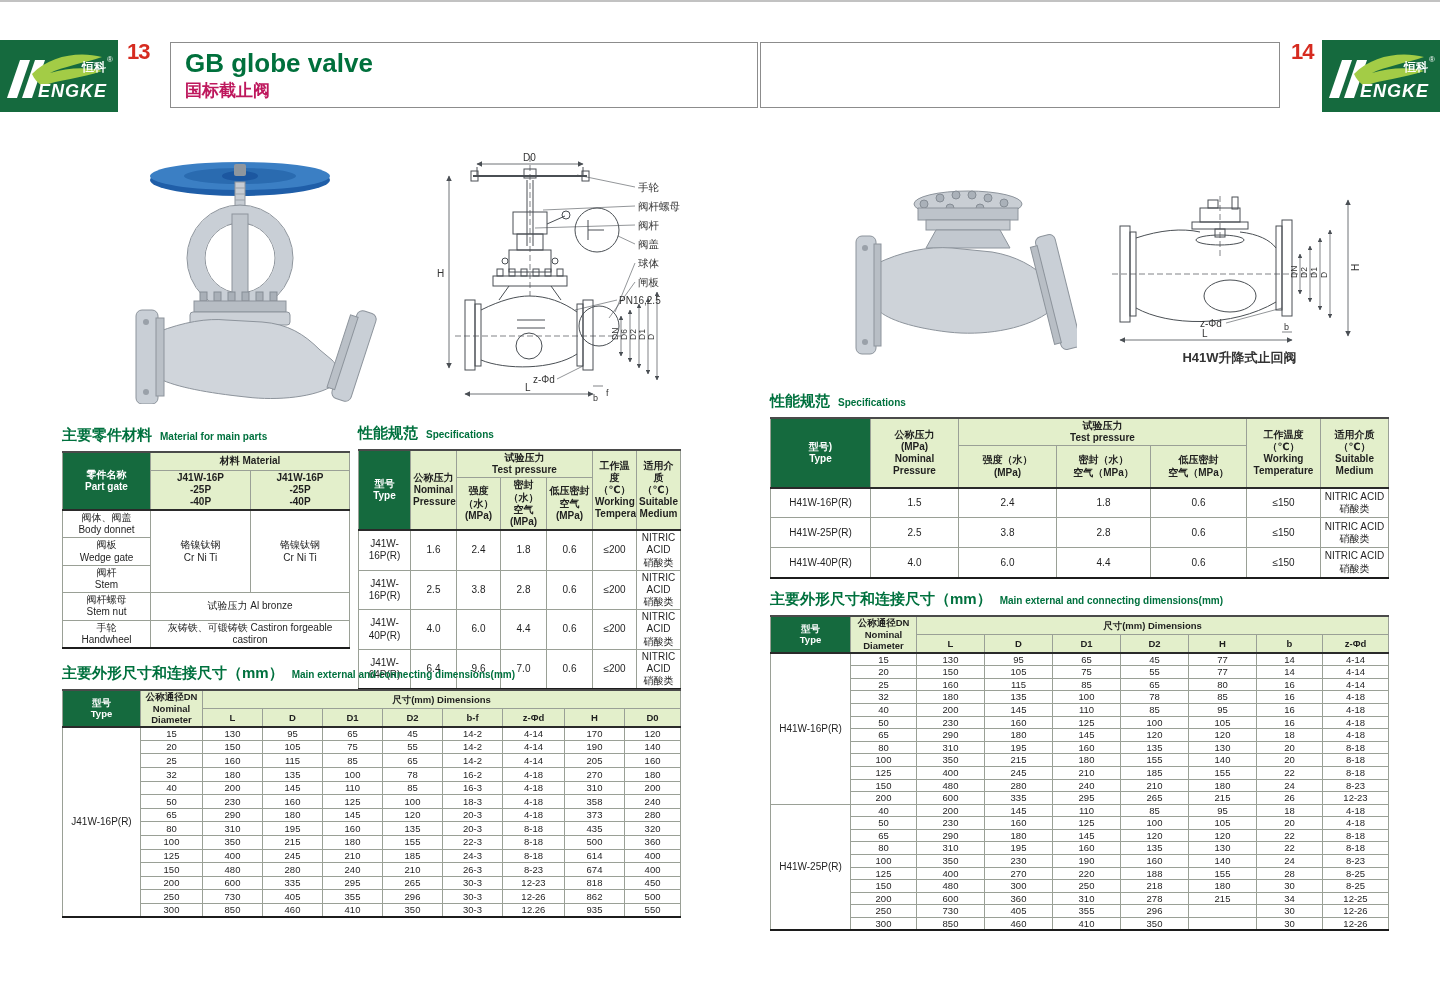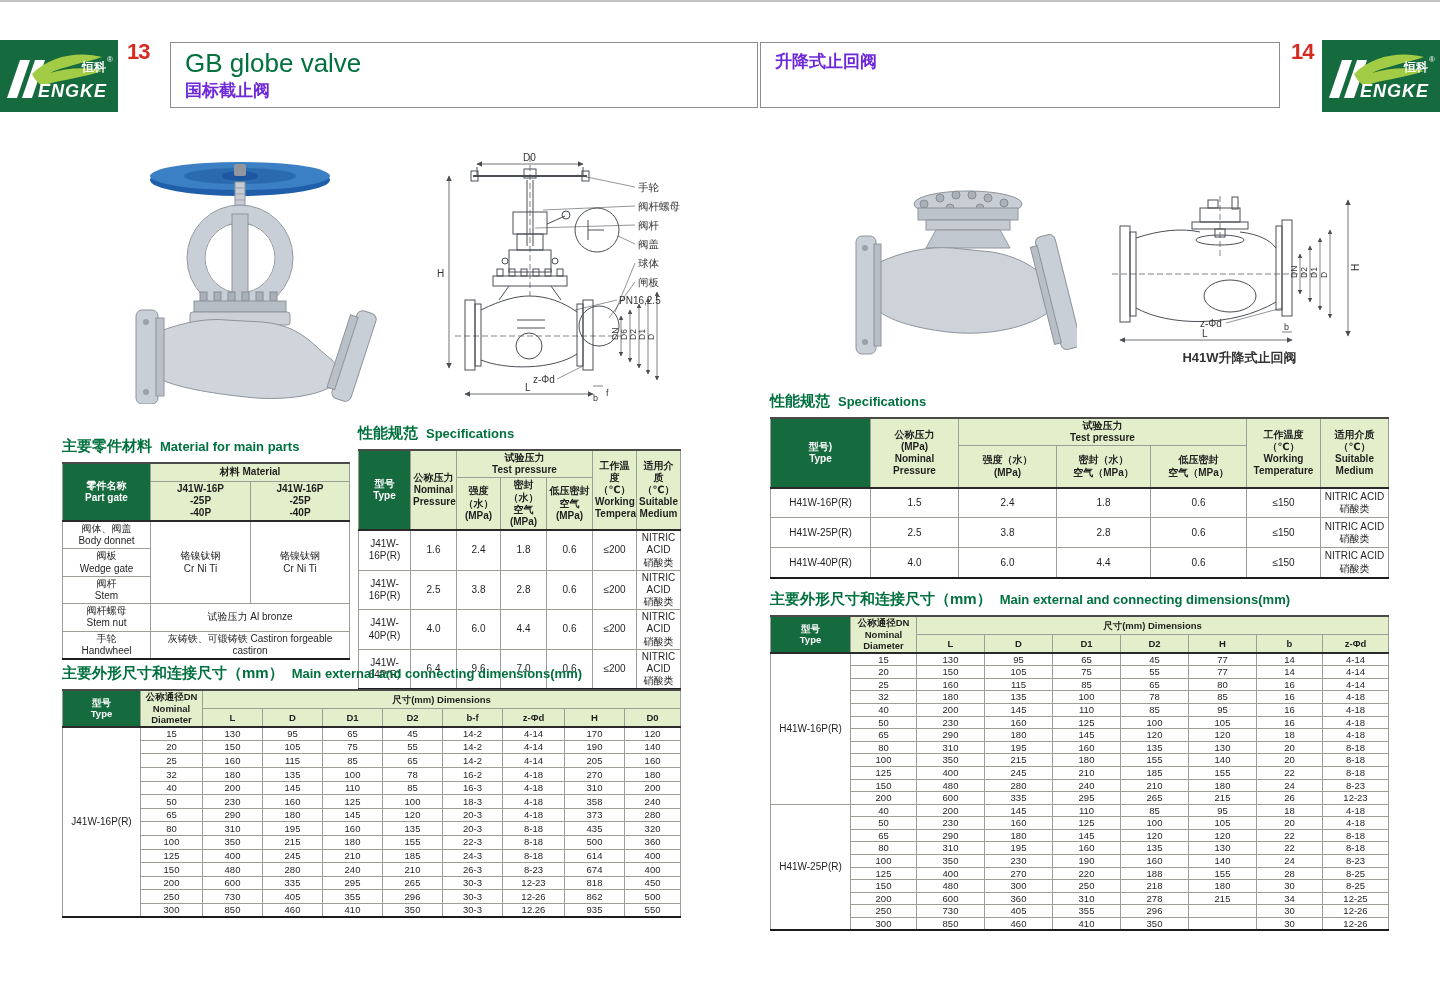--- a/index.html
+++ b/index.html
@@ -11,32 +11,32 @@
   
   .logo-box { position:absolute; top:38px; width:118px; height:72px; }
   .logo-left { left:0; }
   .logo-right { left:1322px; }
   .pagenum { position:absolute; top:37px; font-size:22px; font-weight:bold; color:#d62b20; letter-spacing:-1px; }
   .pn-left { left:127px; }
   .pn-right { left:1291px; }
   .titlebox { position:absolute; top:40px; height:66px; border:1px solid #8c8c8c; background:#fff; padding:6px 0 0 14px; }
   .tb-left { left:170px; width:588px; }
   .tb-right { left:760px; width:520px; }
-  .title-en { font-size:26px; font-weight:normal; color:#00703c; line-height:1.1; }
-  .title-cn { font-size:17px; color:#6d28d9; font-weight:bold; margin-top:1px; }
+  .title-en { font-size:26px; font-weight:bold; color:#00703c; line-height:1.1; }
+  .title-cn { font-size:17px; color:#be185d; font-weight:bold; margin-top:1px; }
 
   
   .fig { position:absolute; }
   .draw-caption { position:absolute; left:1112px; top:347px; width:255px; text-align:center;
                   font-size:13px; font-weight:bold; color:#333; }
 
   
   .sec { position:absolute; }
   .sec-title { font-size:15px; font-weight:bold; color:#00713e; white-space:nowrap; }
-  .sec-title .en { font-size:13px; margin-left:8px; }
+  .sec-title .en { font-size:10px; margin-left:8px; }
 
   table.tbl { border-collapse:collapse; table-layout:fixed; width:100%; margin-top:6px;
               border-top:2px solid #4a4a4a; border-bottom:2px solid #1c1c1c; }
   .tbl th, .tbl td { border:1px solid #9aa096; font-size:10px; color:#1f1f1f; text-align:center;
                      vertical-align:middle; white-space:pre-line; line-height:1.22; padding:1px 2px;
                      overflow:hidden; }
   .tbl th { font-weight:bold; }
   .th-dk { background:#156a3e; color:#ffffff !important; }
   .th-lt { background:#e3efcb; }
   .tbl tbody tr:first-child td { border-top:2px solid #2a2a2a; }
@@ -77,21 +77,20 @@
       <text x="107" y="22" font-size="8" fill="#ffffff">®</text>
     </svg>
   </div>
   <div class="pagenum pn-left">13</div>
 
   <div class="titlebox tb-left">
     <div class="title-en">GB globe valve</div>
     <div class="title-cn">国标截止阀</div>
   </div>
   <div class="titlebox tb-right">
-    <div class="title-cn">升降式止回阀</div>
   </div>
 
   <div class="pagenum pn-right">14</div>
   <div class="logo-box logo-right">
     <svg width="118" height="72" viewBox="0 0 118 72">
       <rect width="118" height="72" fill="#156a3e"></rect>
       <polygon points="20,20 30,20 17,58 7,58" fill="#ffffff"></polygon>
       <polygon points="35,20 45,20 32,58 22,58" fill="#ffffff"></polygon>
       <path d="M32 34 C50 15 80 11 102 17 C84 23 62 27 50 33 C68 27 90 27 102 31 C82 38 58 40 42 46 C38 43 34 39 32 34 Z" fill="#a3cc46"></path>
       <text x="38" y="57" font-size="18" font-style="italic" font-weight="bold" fill="#ffffff" letter-spacing="1">ENGKE</text>
@@ -296,21 +295,21 @@
       <g class="dtxt" font-size="8.5">
         <text x="185" y="82" transform="rotate(-90 185 82)">DN</text>
         <text x="195" y="82" transform="rotate(-90 195 82)">D2</text>
         <text x="205" y="82" transform="rotate(-90 205 82)">D1</text>
         <text x="215" y="82" transform="rotate(-90 215 82)">D</text>
       </g>
     </svg>
   </div>
   <div class="draw-caption">H41W升降式止回阀</div>
 
-  <div class="sec" style="left:62px; top:435px; width:287px;">
+  <div class="sec" style="left:62px; top:424px; width:287px;">
     <div class="sec-title">
       <span class="cn">主要零件材料</span><span class="en">Material for main parts</span>
     </div>
     <table class="tbl materials">
       <colgroup>
           <col style="width:88px">
           <col style="width:100px">
           <col style="width:99px">
         </colgroup>
       <thead>

